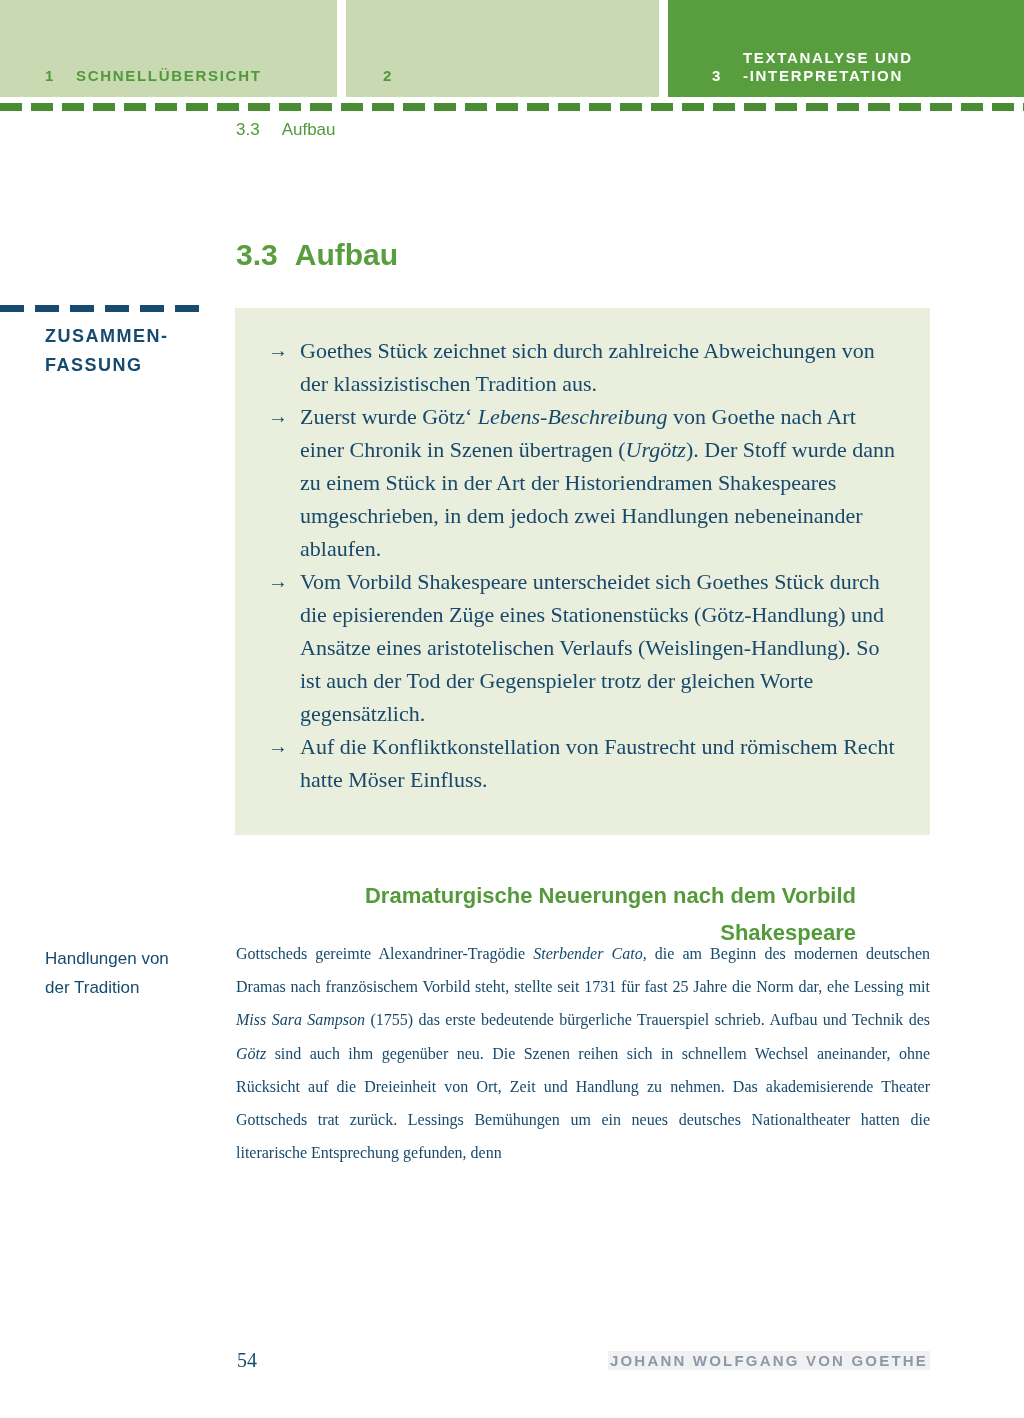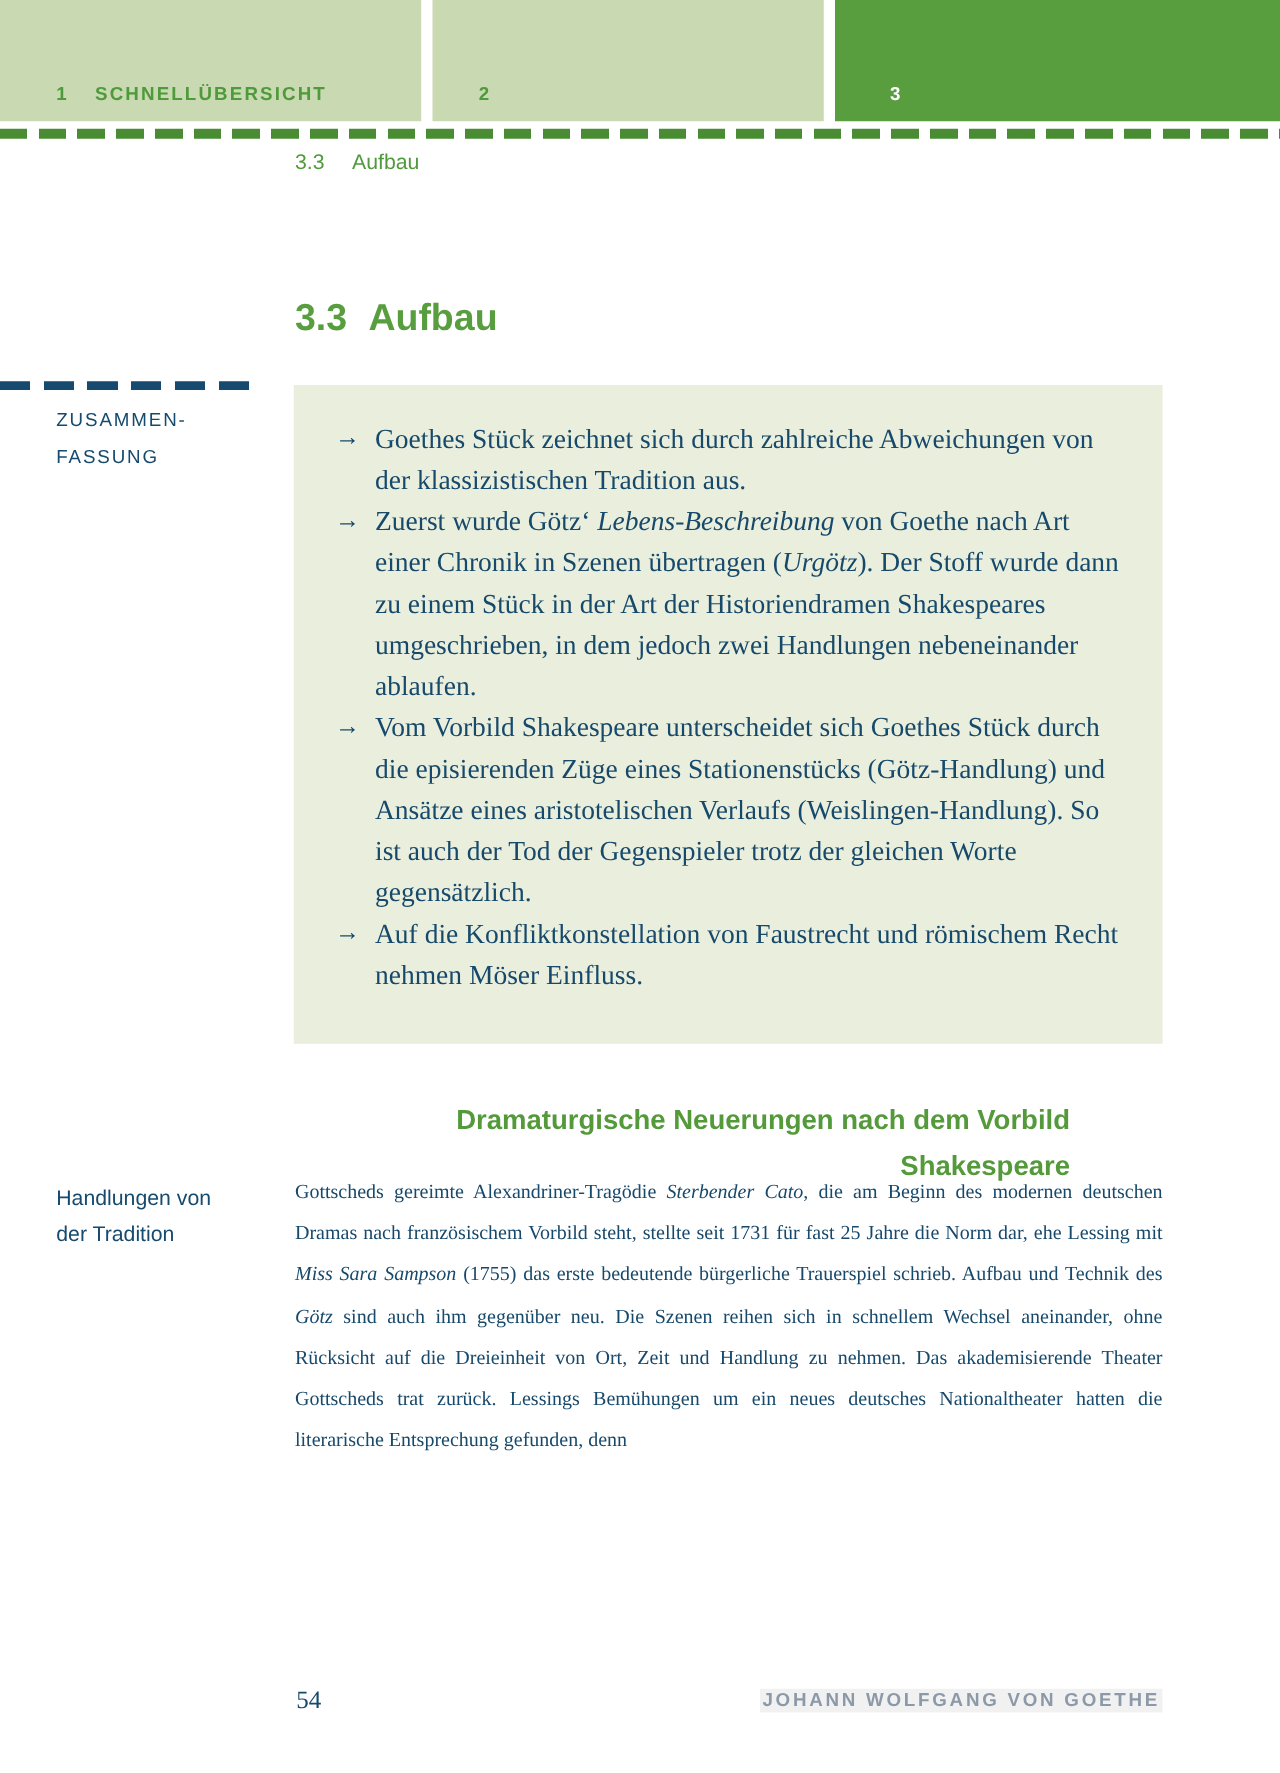--- a/index.html
+++ b/index.html
@@ -57,21 +57,21 @@
   .page-title .h-num { margin-right: 17px; }
 
   
   .dash-navy {
     position: absolute; top: 305px; left: 0;
     width: 205px; height: 7px;
     background: repeating-linear-gradient(90deg, #164a6e 0 24px, transparent 24px 35px);
   }
   .summary-label {
     position: absolute; left: 45px; top: 322px;
-    font-size: 15px; font-weight: normal; letter-spacing: 1.5px;
+    font-size: 18px; font-weight: bold; letter-spacing: 1.5px;
     color: #164a6e; line-height: 29px;
   }
   .margin-note {
     position: absolute; left: 45px; top: 944px;
     font-size: 17px; color: #164a6e; line-height: 29px;
   }
 
   
   .summary-box {
     position: absolute; left: 235px; top: 308px;
@@ -136,20 +136,24 @@
     <span class="num">1</span>
     <span class="lines">
         <span>SCHNELLÜBERSICHT</span>
       </span>
   </div>
   <div class="tab tab-2">
     <span class="num">2</span>
   </div>
   <div class="tab tab-3 active">
     <span class="num">3</span>
+    <span class="lines">
+      <span>TEXTANALYSE UND</span>
+      <span>-INTERPRETATION</span>
+    </span>
   </div>
 </div>
 
 <div class="dash-green"></div>
 
 <div class="crumb">
   <span class="c-num">3.3</span><span>Aufbau</span>
 </div>
 
 <div class="page-title">
@@ -175,21 +179,21 @@
     <li class="bullet">
       <span class="arrow">→</span>
       <span class="btext">Zuerst wurde Götz‘ <i>Lebens-Beschreibung</i> von Goethe nach Art einer Chronik in Szenen übertragen (<i>Urgötz</i>). Der Stoff wurde dann zu einem Stück in der Art der Histo­riendramen Shakespeares umgeschrieben, in dem jedoch zwei Handlungen nebeneinander ablaufen.</span>
     </li>
     <li class="bullet">
       <span class="arrow">→</span>
       <span class="btext">Vom Vorbild Shakespeare unterscheidet sich Goethes Stück durch die episierenden Züge eines Stationenstücks (Götz-Handlung) und Ansätze eines aristotelischen Ver­laufs (Weislingen-Handlung). So ist auch der Tod der Gegenspieler trotz der gleichen Worte gegensätzlich.</span>
     </li>
     <li class="bullet">
       <span class="arrow">→</span>
-      <span class="btext">Auf die Konfliktkonstellation von Faustrecht und römi­schem Recht nehmen Möser Einfluss.</span>
+      <span class="btext">Auf die Konfliktkonstellation von Faustrecht und römi­schem Recht hatte Möser Einfluss.</span>
     </li>
   </ul>
 </div>
 
 <div class="subheading">Dramaturgische Neuerungen nach dem Vorbild Shakespeare</div>
 <div class="body-par">Gottscheds gereimte Alexandriner-Tragödie <i>Sterbender Cato</i>, die am Beginn des modernen deutschen Dramas nach französischem Vorbild steht, stellte seit 1731 für fast 25 Jahre die Norm dar, ehe Lessing mit <i>Miss Sara Sampson</i> (1755) das erste bedeutende bürger­liche Trauerspiel schrieb. Aufbau und Technik des <i>Götz</i> sind auch ihm gegenüber neu. Die Szenen reihen sich in schnellem Wechsel aneinander, ohne Rücksicht auf die Dreieinheit von Ort, Zeit und Handlung zu nehmen. Das akademisierende Theater Gottscheds trat zurück. Lessings Bemühungen um ein neues deutsches Na­tionaltheater hatten die literarische Entsprechung gefunden, denn</div>
 
 <div class="footer-num">54</div>
 <div class="running-title">JOHANN WOLFGANG VON GOETHE</div>
 

